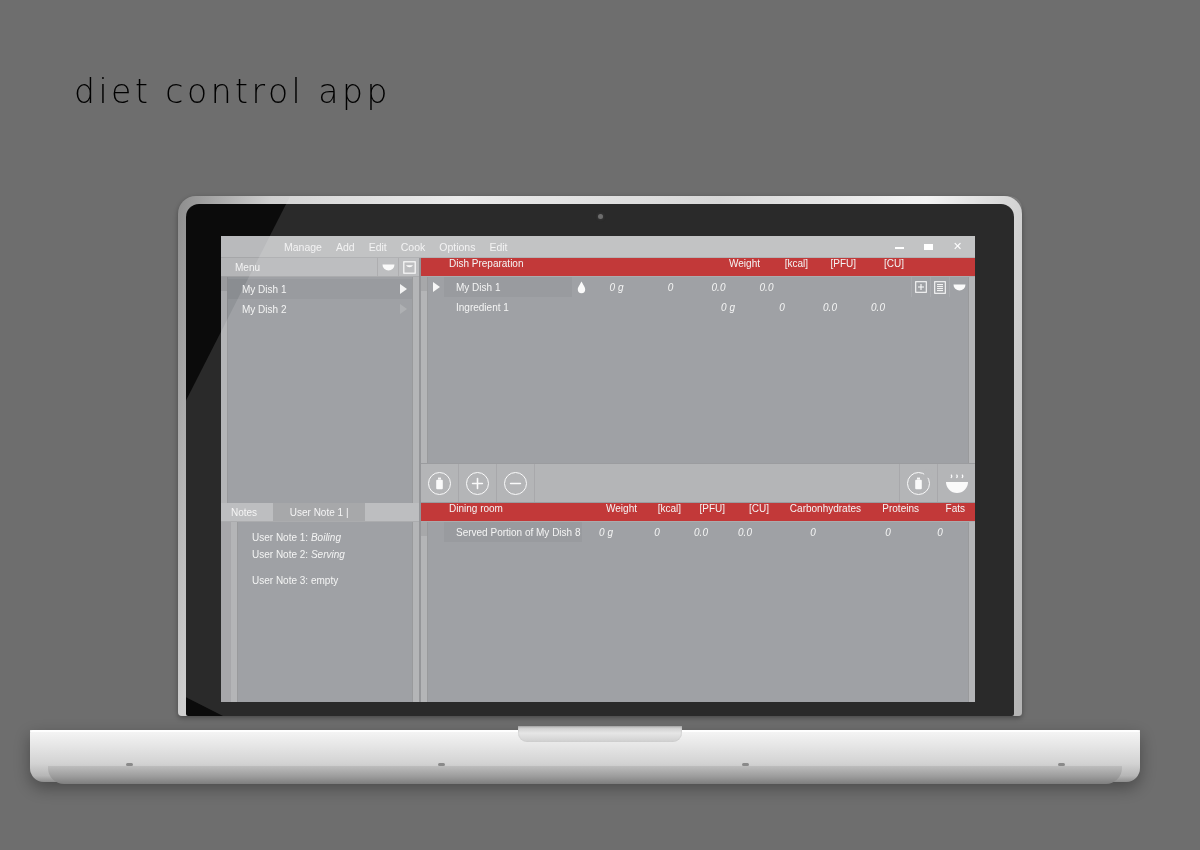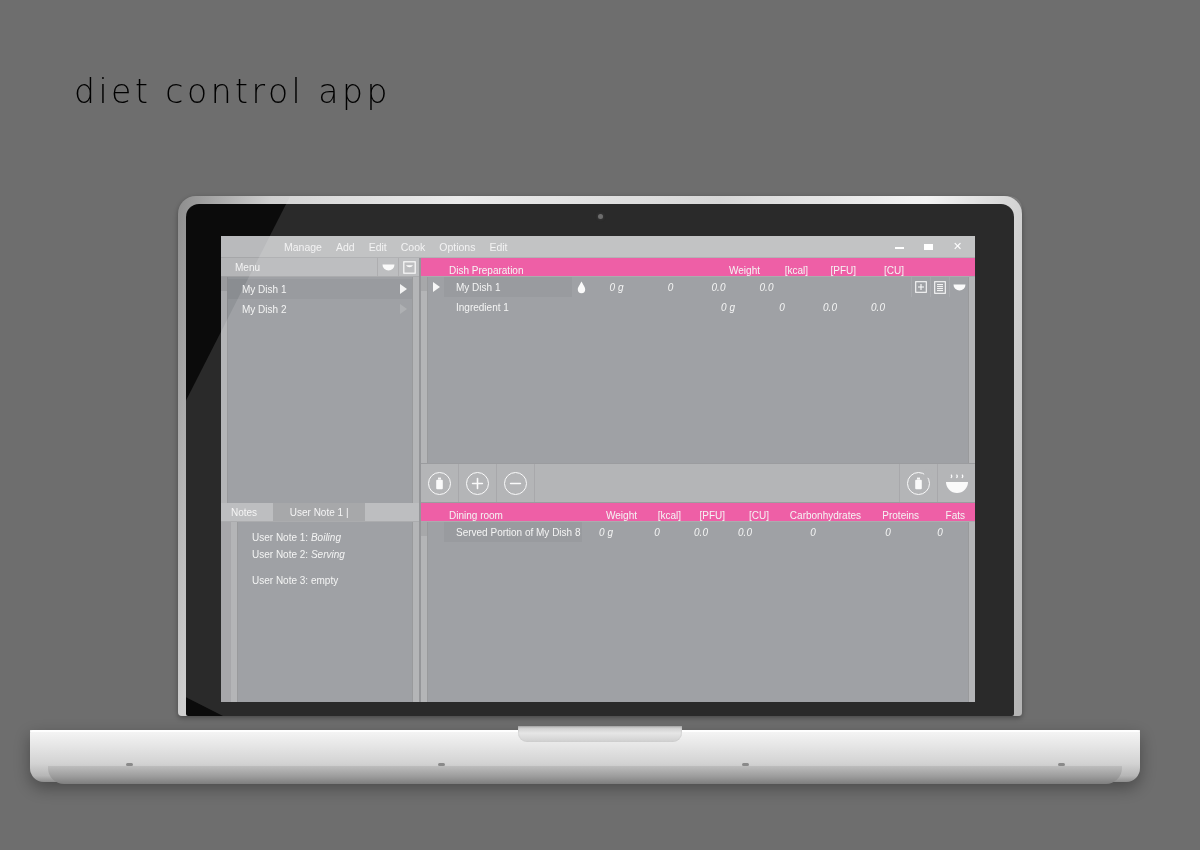--- a/index.html
+++ b/index.html
@@ -170,21 +170,21 @@
   }
   .notesbody { height:180px; background:#919498; display:flex;margin-left:10px; }
   .notes-content { flex:1; padding:9px 10px 0 14px; color:#f3f3f3; font-size:10px; line-height:1.45; }
   .note-title { margin-bottom:2px; }
   .note-title em { font-style:italic; }
   .note-text { padding-left:16px; margin-bottom:12px; }
   .note-gap { margin-bottom:12px; }
 
   
   .tablehead {
-    height:19px; background:#ec4899; display:flex; align-items:flex-end;
+    height:19px; background:#b91c1c; display:flex; align-items:flex-start;
     border-bottom:1px solid #9fa0a2; font-size:10px; color:#f4f4f4;
   }
   .th { text-align:right; padding-right:10px; white-space:nowrap; }
   .th.first { flex:1; text-align:left; padding-left:28px; }
   .tablerows { flex:1; }
   .trow { height:20px; display:flex; align-items:center; font-size:10px; color:#f3f3f3; position:relative; }
   .trow .marker {
     width:16px; display:flex; align-items:center; justify-content:center;
   }
   .tri { width:0;height:0;border-top:5px solid transparent;border-bottom:5px solid transparent;border-left:7px solid #f6f6f6; }

